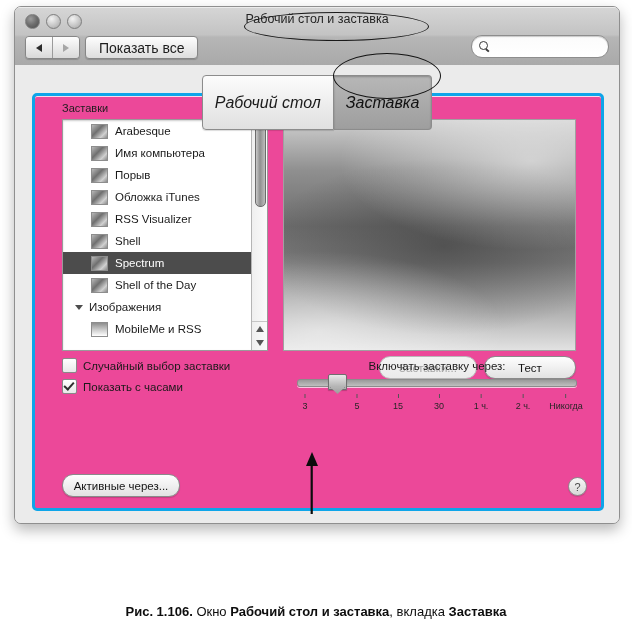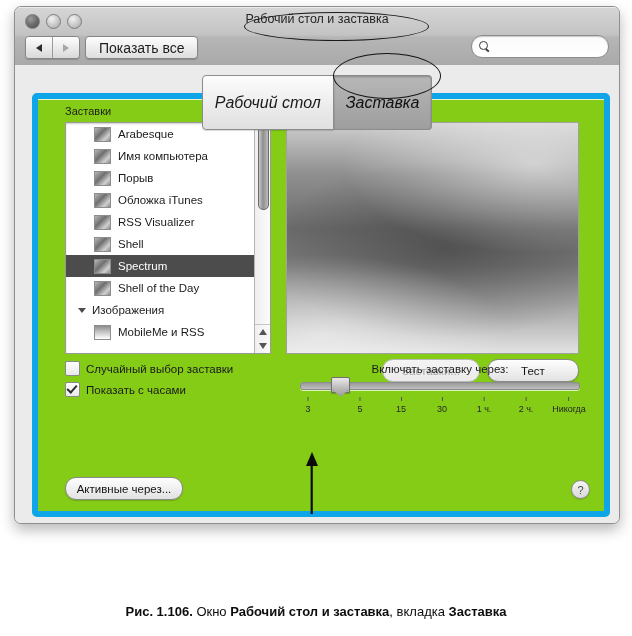--- a/index.html
+++ b/index.html
@@ -165,22 +165,22 @@
     border: 1.7px solid #131313;
     border-radius: 50%;
     z-index: 6;
   }
 
   
   .groupbox {
     position: absolute;
     left: 17px; top: 28px;
     width: 566px; height: 412px;
-    background: #84cc16;
-    border: 6px solid #0ea5e9;
+    background: #ec4899;
+    border: 3px solid #0ea5e9;
     border-radius: 5px;
     box-shadow: 0 1px 0 rgba(255,255,255,0.8) inset;
   }
 
   .field-label {
     position: absolute;
     font-size: 11px; color: #1e1e1e;
   }
 
   

